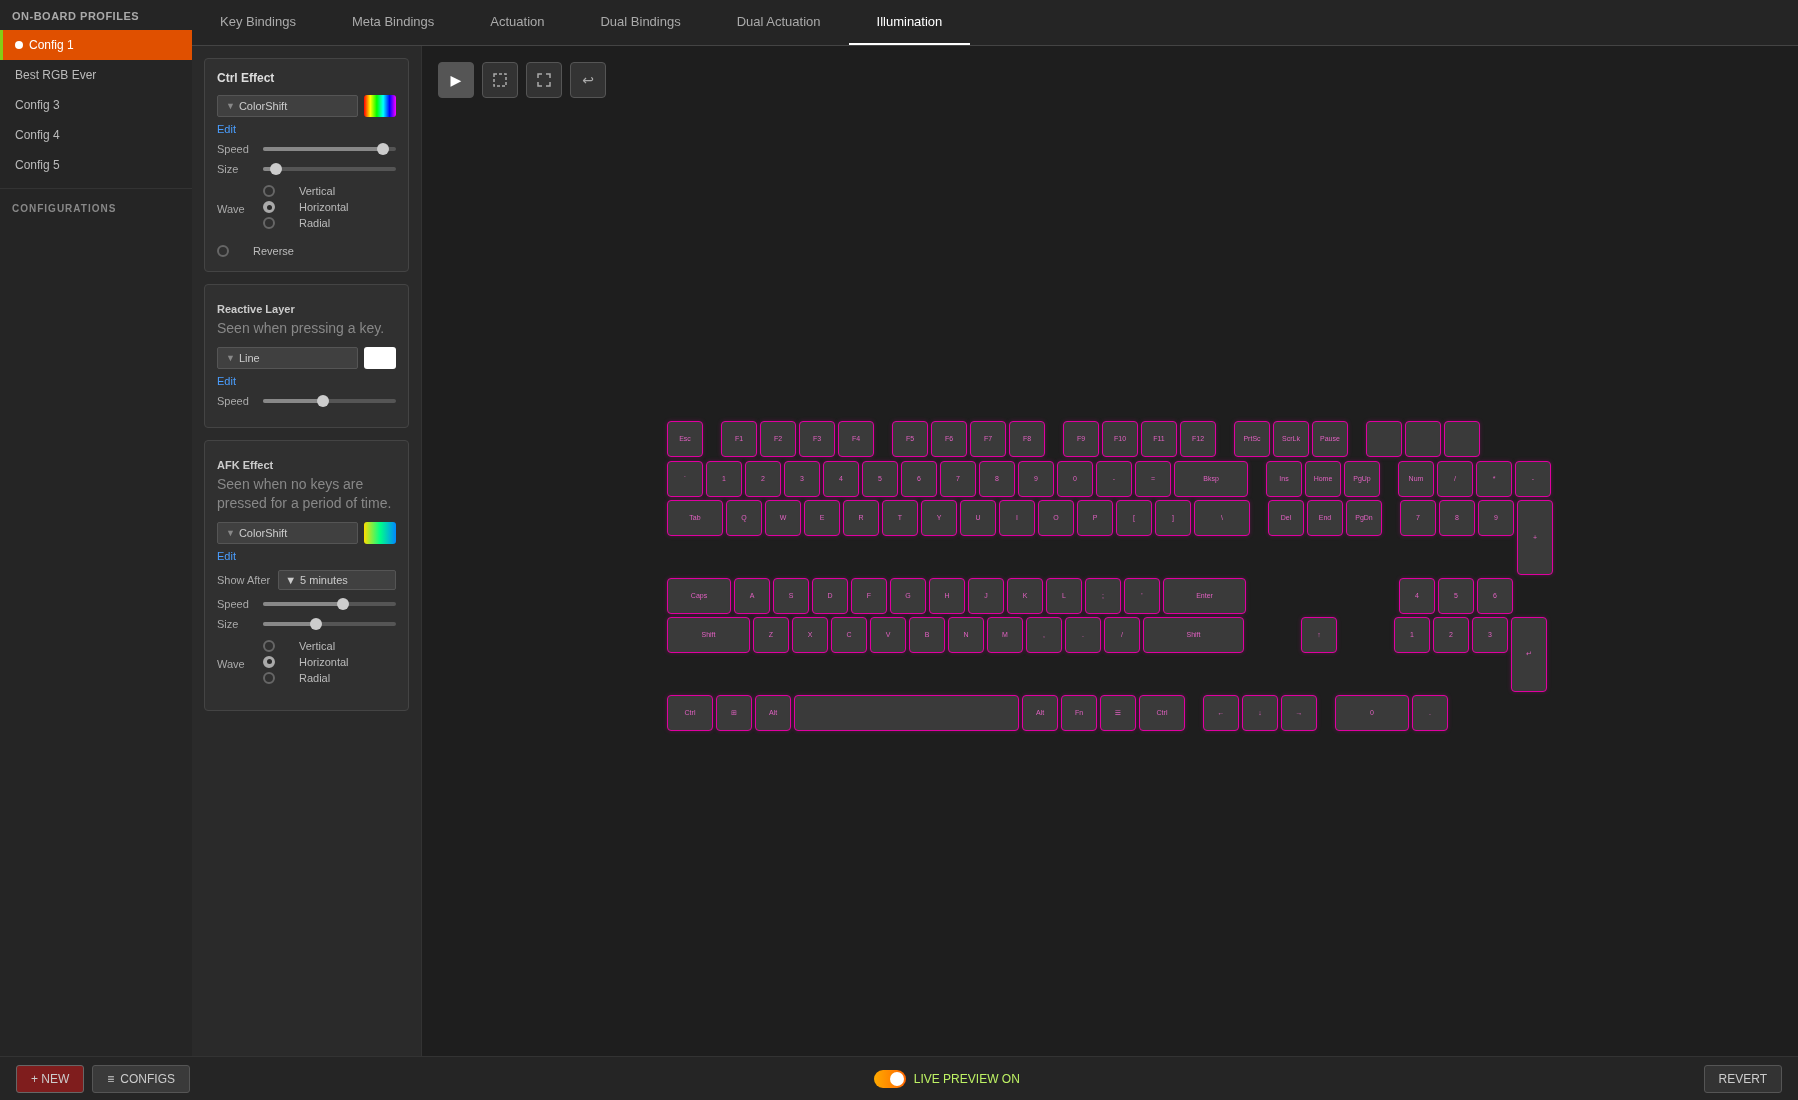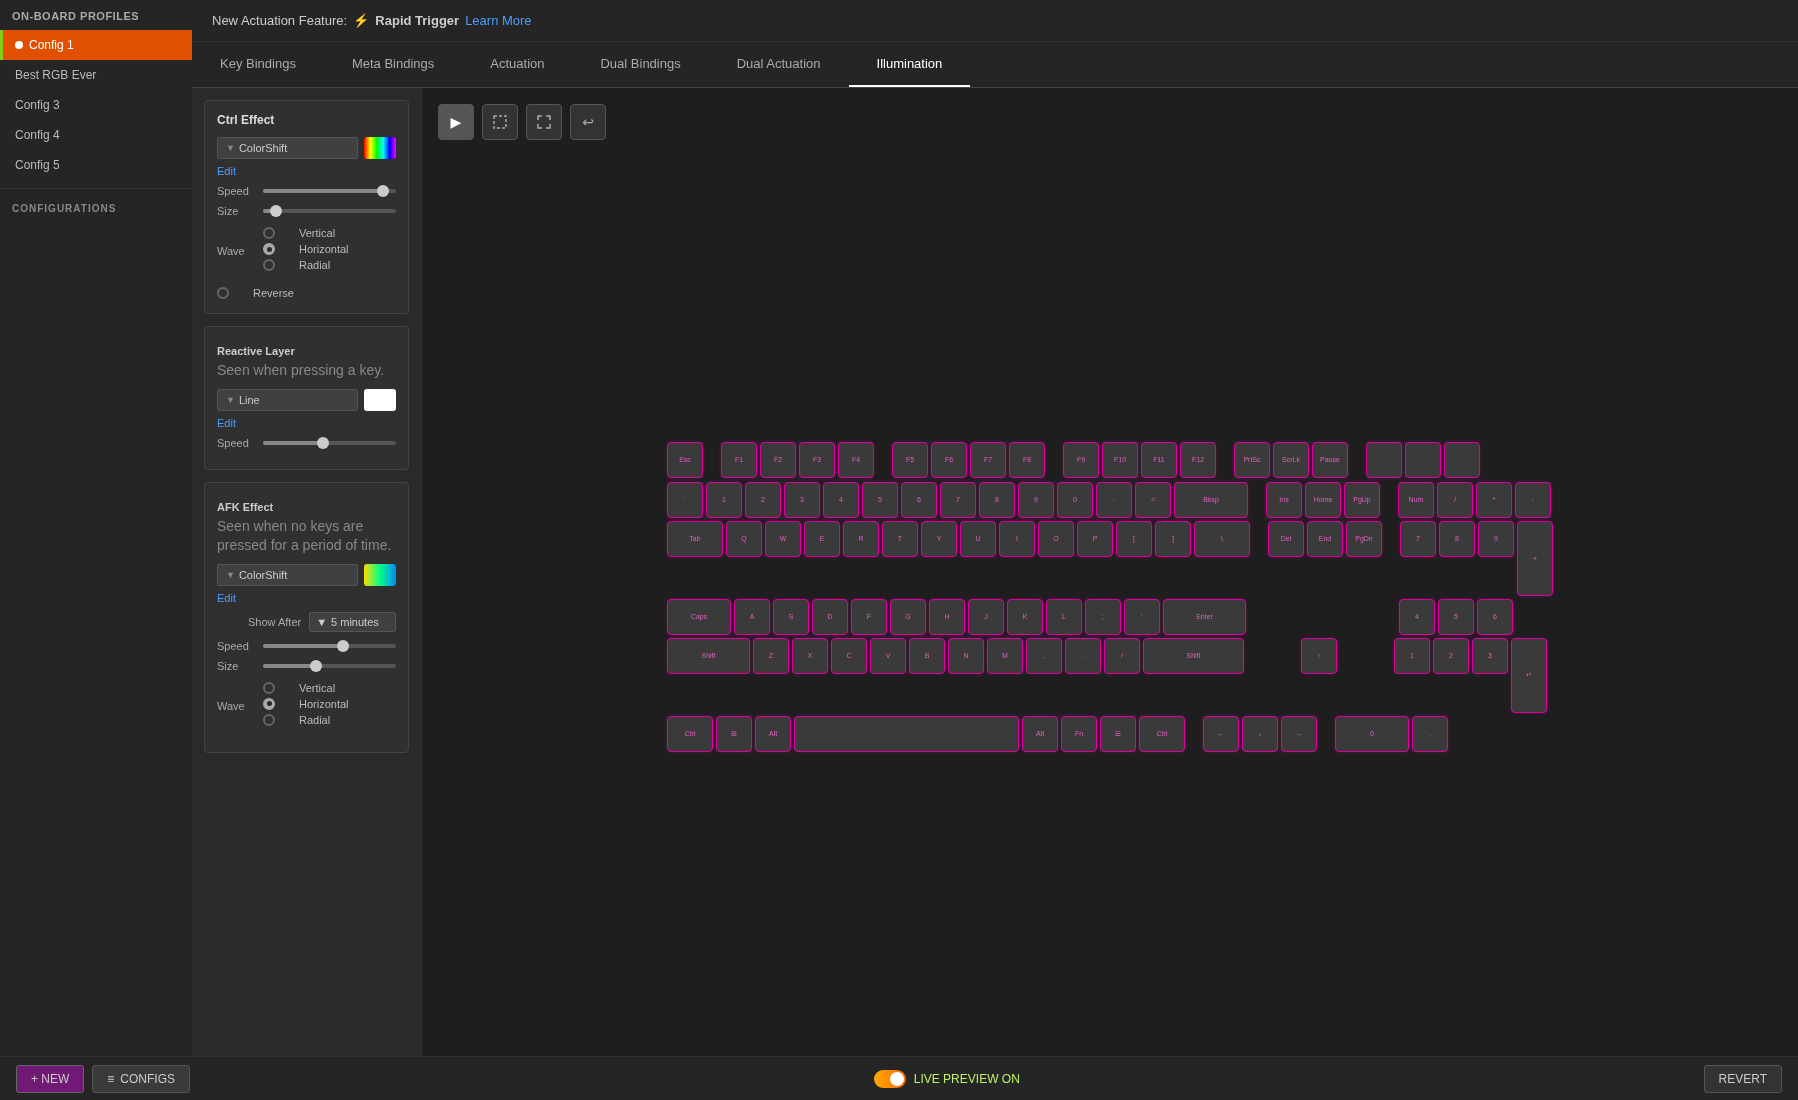--- a/index.html
+++ b/index.html
@@ -270,21 +270,20 @@
     .show-after-row {
       display: flex;
       align-items: center;
       gap: 8px;
       margin-bottom: 8px;
     }
     .show-after-label {
       font-size: 11px;
       color: #aaa;
       white-space: nowrap;
-      margin-left: 31px;
     }
     .show-after-select {
       background: #404040;
       border: 1px solid #555;
       color: #ccc;
       padding: 3px 6px;
       font-size: 11px;
       display: flex;
       align-items: center;
       gap: 4px;
@@ -379,21 +378,21 @@
       align-items: center;
       padding: 0 16px;
       justify-content: space-between;
     }
     .bottom-left {
       display: flex;
       align-items: center;
       gap: 8px;
     }
     .new-btn {
-      background: #701a75;
+      background: #7f1d1d;
       border: 1px solid #666;
       color: #ccc;
       padding: 6px 14px;
       border-radius: 3px;
       cursor: pointer;
       font-size: 12px;
       display: flex;
       align-items: center;
       gap: 6px;
     }
@@ -468,26 +467,20 @@
     </div>
     <div class="profile-item">
       <span>Config 5</span>
     </div>
 
     <div class="sidebar-section-title">CONFIGURATIONS</div>
   </div>
 
   <div class="main-content">
 
-    <div class="banner">
-      <span>New Actuation Feature: </span>
-      <span class="banner-bolt">⚡</span>
-      <strong>Rapid Trigger</strong>
-      <a class="banner-link">Learn More</a>
-    </div>
 
     <div class="tabs-bar">
       <div class="tab">Key Bindings</div>
       <div class="tab">Meta Bindings</div>
       <div class="tab">Actuation</div>
       <div class="tab">Dual Bindings</div>
       <div class="tab">Dual Actuation</div>
       <div class="tab active">Illumination</div>
     </div>
 

